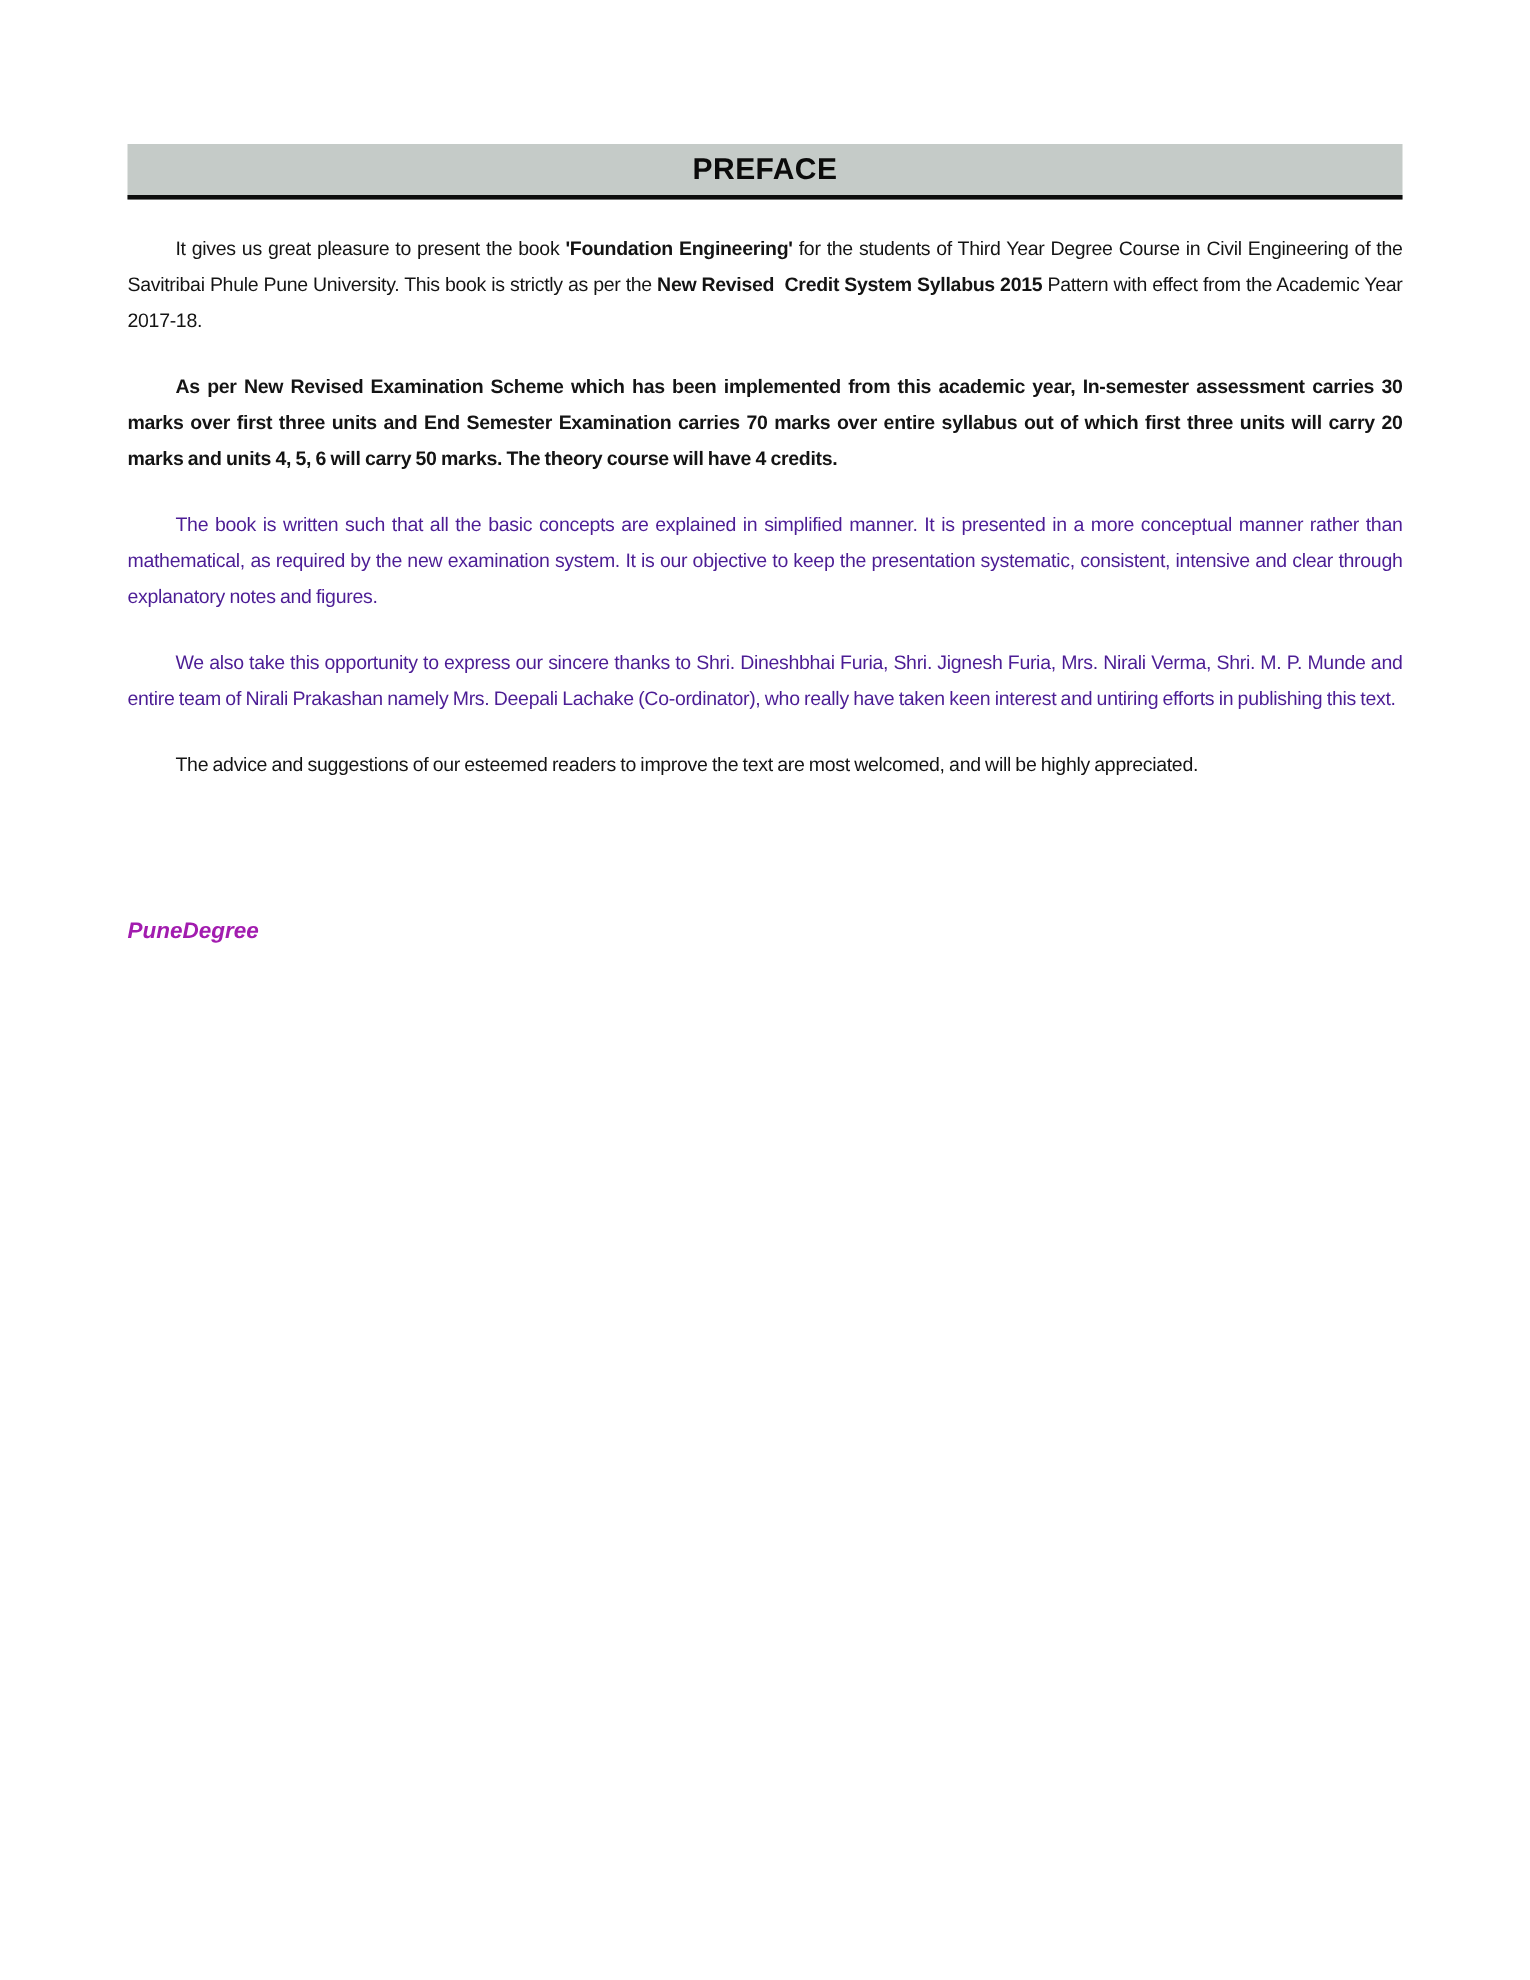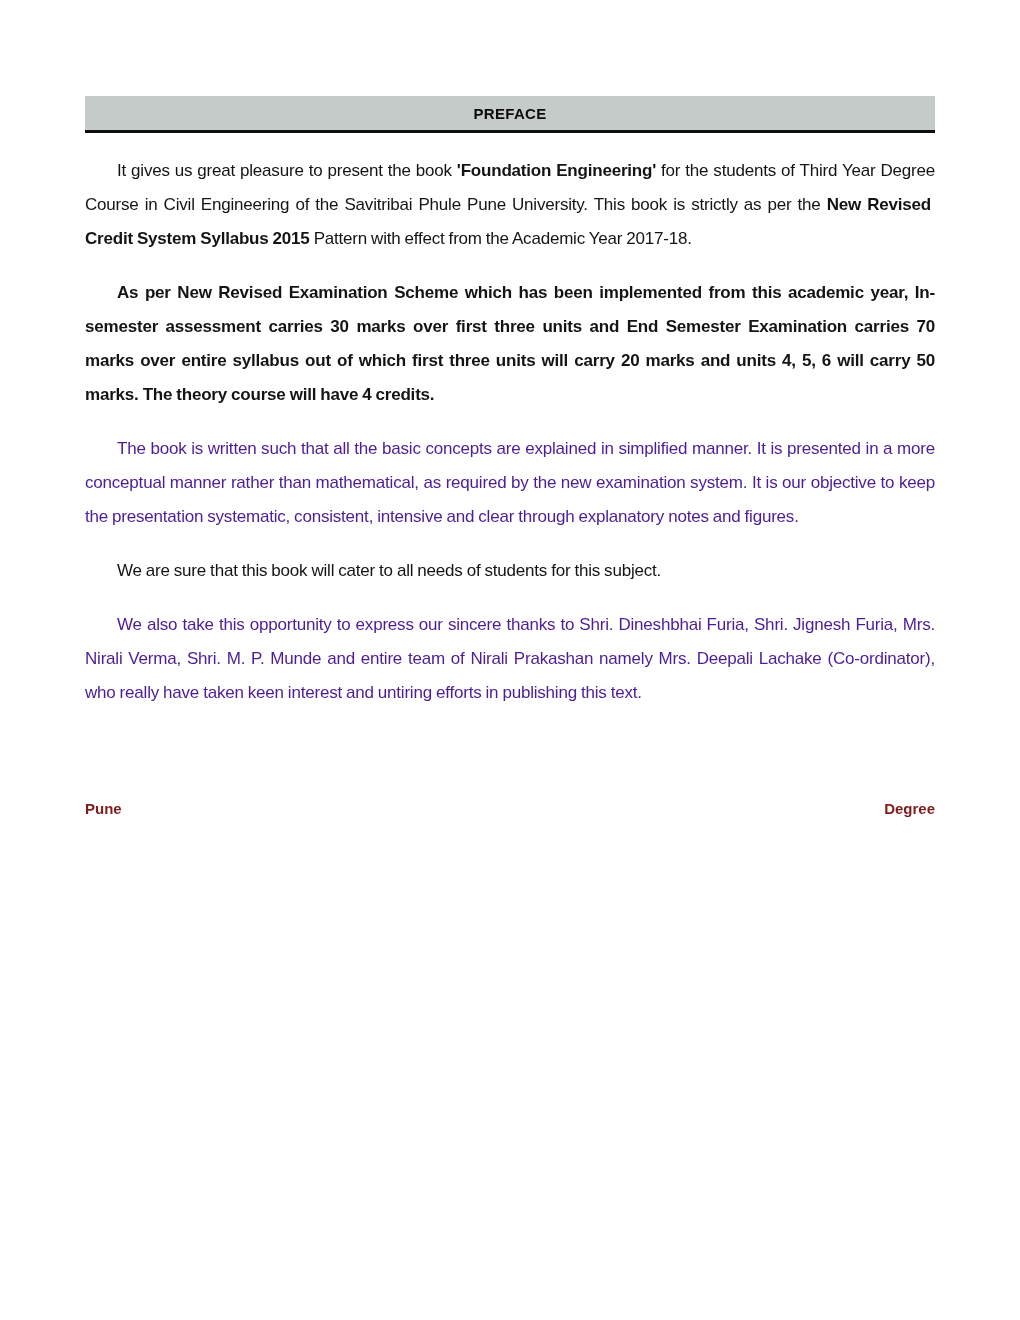--- a/index.html
+++ b/index.html
@@ -23,61 +23,61 @@
   }
   .header-bar {
     height: 34px;
     background: #c5cbc8;
     border-bottom: 3px solid #0d0d0d;
     display: flex;
     align-items: center;
     justify-content: center;
   }
   .title {
-    font-size: 15px;
+    font-size: 20px;
     font-weight: 700;
     color: #0b0b0b;
     letter-spacing: 0.3px;
   }
   .content {
     margin-top: 21px;
   }
   .para {
     margin: 0 0 20px 0;
-    font-size: 17px;
-    line-height: 34px;
+    font-size: 13px;
+    line-height: 24px;
     text-align: justify;
     text-indent: 32px;
     letter-spacing: -0.2px;
     word-spacing: -0.5px;
     color: #141414;
   }
   .bold {
     font-weight: 700;
   }
   .footer {
     margin-top: 90px;
     display: flex;
-    justify-content: space-between;
     font-size: 15px;
     font-weight: 700;
-    color: #7f1d1d;
+    color: #a21caf;
+    font-style: italic;
   }
 </style>
 </head>
 <body>
 
 <div class="page">
   <div class="header-bar" style="background: rgb(197, 203, 200); border-bottom-color: rgb(13, 13, 13);">
     <span class="title">PREFACE</span>
   </div>
   <div class="content">
       <p class="para" style="color: rgb(20, 20, 20);"><span>It gives us great pleasure to present the book </span><span class="bold">'Foundation Engineering'</span><span> for the students of Third Year Degree Course in Civil Engineering of the Savitribai Phule Pune University. This book is strictly as per the </span><span class="bold">New Revised&nbsp; Credit System Syllabus 2015</span><span> Pattern with effect from the Academic Year 2017-18.</span></p>
       <p class="para" style="color: rgb(20, 20, 20);"><span class="bold">As per New Revised Examination Scheme which has been implemented from this academic year, In-semester assessment carries 30 marks over first three units and End Semester Examination carries 70 marks over entire syllabus out of which first three units will carry 20 marks and units 4, 5, 6 will carry 50 marks. The theory course will have 4 credits.</span></p>
       <p class="para" style="color: #4c1d95;"><span>The book is written such that all the basic concepts are explained in simplified manner. It is presented in a more conceptual manner rather than mathematical, as required by the new examination system. It is our objective to keep the presentation systematic, consistent, intensive and clear through explanatory notes and figures.</span></p>
-      <p class="para" style="color: rgb(20, 20, 20);"><span>We are sure that this book will cater to all needs of students for this subject.</span></p>
       <p class="para" style="color: #4c1d95;"><span>We also take this opportunity to express our sincere thanks to Shri. Dineshbhai Furia, Shri. Jignesh Furia, Mrs. Nirali Verma, Shri. M. P. Munde and entire team of Nirali Prakashan namely Mrs. Deepali Lachake (Co-ordinator), who really have taken keen interest and untiring efforts in publishing this text.</span></p>
+      <p class="para" style="color: rgb(20, 20, 20);"><span>The advice and suggestions of our esteemed readers to improve the text are most welcomed, and will be highly appreciated.</span></p>
     </div>
   <div class="footer">
     <span>Pune</span>
     <span>Degree</span>
   </div>
 </div>
 
 </body></html>

